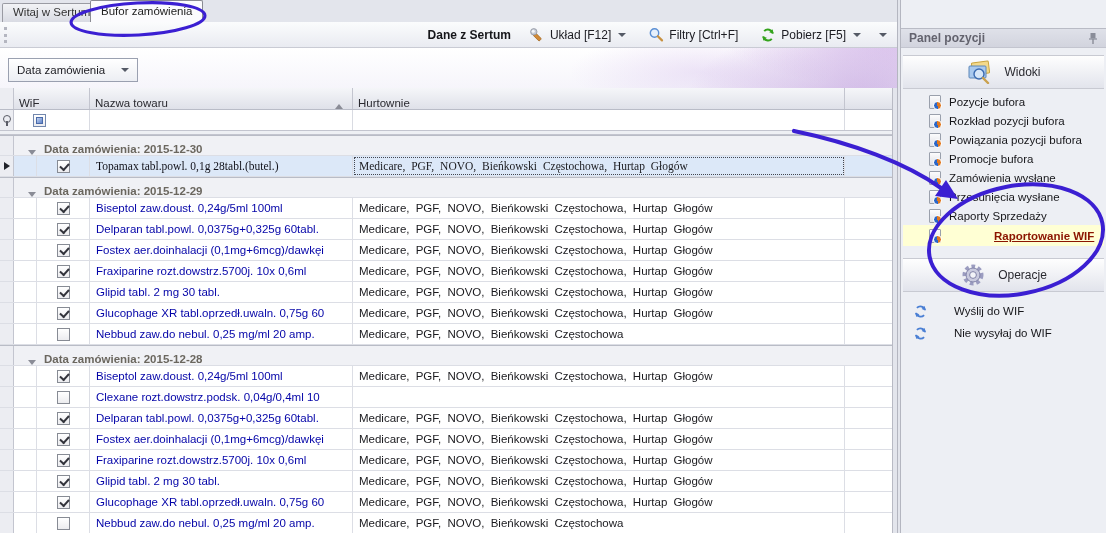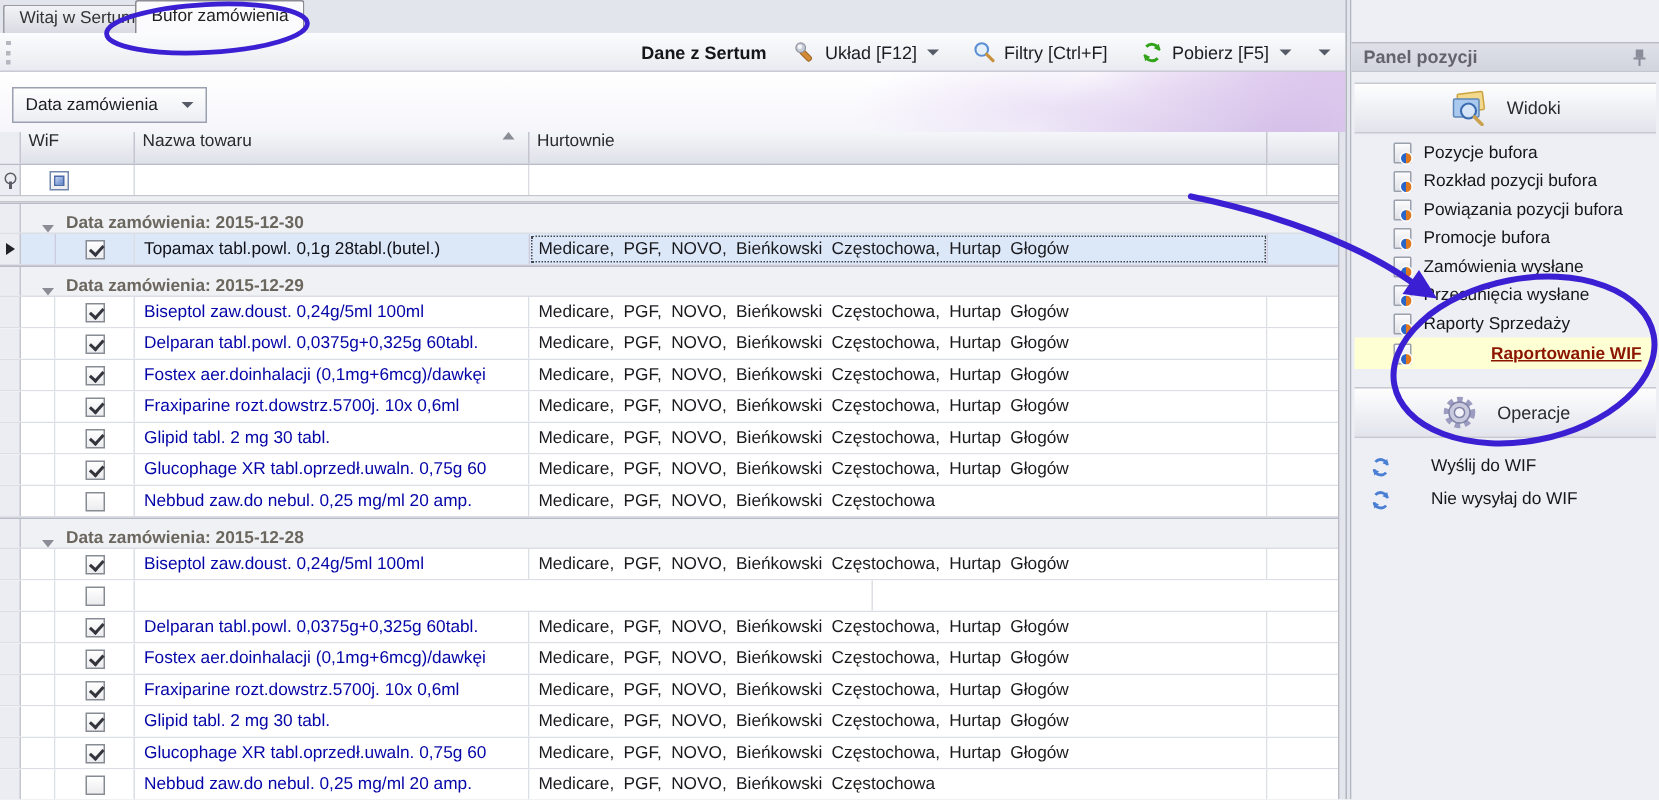--- a/index.html
+++ b/index.html
@@ -35,34 +35,34 @@
       radial-gradient(ellipse 200px 60px at 78% 60%, rgba(210,185,235,0.35), rgba(210,185,235,0) 65%),
       linear-gradient(#ffffff,#f6f5fb); }
   .groupby-btn { position:absolute; left:8px; top:10px; height:24px; min-width:114px;
     background:linear-gradient(#ffffff,#eceef3); border:1px solid #9aa0b0;
     display:flex; align-items:center; gap:14px; padding:0 8px; color:#1c1c22; }
 
   
   .grid { position:absolute; left:0; top:88px; width:893px; height:445px; background:#fff; border-right:1px solid #b8bac4; overflow:hidden; }
   .grow { display:flex; width:100%; }
   .hdr { height:22px; background:linear-gradient(#f5f6f9,#dfe1e9); border-bottom:1px solid #b9bcc7; }
-  .hcell { display:flex; align-items:flex-start; padding:0 5px; border-right:1px solid #c3c5cf; color:#2a2a30; }
+  .hcell { display:flex; align-items:flex-end; padding:0 5px; border-right:1px solid #c3c5cf; color:#2a2a30; }
   .frow { height:21px; background:#fff; border-bottom:1px solid #c3c5cf; }
   .fcell { display:flex; align-items:center; border-right:1px solid #d9dbe2; background:#fff; }
   .divband { height:4px; background:#eef0f4; border-bottom:1px solid #c3c5cf; }
   .w-gut { width:14px; flex:none; }
   .w-wif { width:76px; flex:none; }
   .w-ind { width:23px; flex:none; }
   .w-wif2 { width:53px; flex:none; }
   .w-name { width:263px; flex:none; }
   .w-hurt { width:492px; flex:none; }
   .w-extra { flex:1; border-right:none !important; }
   .gutcell { background:#ecedf2; border-right:1px solid #c3c5cf; display:flex; align-items:center; justify-content:center; }
   .grow.datarow { height:21px; background:#fff; border-bottom:1px solid #dcdee5; }
-  .grow.datarow.selected { background:#4c1d95; }
+  .grow.datarow.selected { background:#4c1d95;font-family:Liberation Serif, serif; }
   .grow.datarow.selected .dcell { background:#dce8f8; }
   .dcell { display:flex; align-items:center; padding:0 6px; border-right:1px solid #dcdee5; background:#fff; overflow:hidden; white-space:nowrap; }
   .dcell.cbcell { justify-content:center; padding:0; }
   .name-text { color:#0404a8; }
   .selected .name-text { color:#101018; }
   .hurt-text { color:#1a1a1e; word-spacing:3px; }
   .focuscell { outline:1px dotted #44464e; outline-offset:-2px; }
   .grow.grouprow { height:21px; background:#f0f1f5; border-top:1px solid #b9bcc6; border-bottom:1px solid #dcdee5; }
   .groupband { flex:1; display:flex; align-items:flex-end; gap:8px; padding-left:14px; }
   .group-label { font-weight:bold; color:#6b675f; }
@@ -349,20 +349,23 @@
             <span class="hurt-text">Medicare, PGF, NOVO, Bieńkowski Częstochowa, Hurtap Głogów</span>
           </div>
           <div class="dcell w-extra"></div>
         </div>
         <div class="grow datarow">
           <div class="gutcell w-gut"></div>
           <div class="dcell w-ind"></div>
           <div class="dcell w-wif2 cbcell">
             <span class="cb"></span>
           </div>
+          <div class="dcell w-name">
+            <span class="name-text">Clexane rozt.dowstrz.podsk. 0,04g/0,4ml 10</span>
+          </div>
           <div class="dcell w-hurt">
             <span class="hurt-text"></span>
           </div>
           <div class="dcell w-extra"></div>
         </div>
         <div class="grow datarow">
           <div class="gutcell w-gut"></div>
           <div class="dcell w-ind"></div>
           <div class="dcell w-wif2 cbcell">
             <span class="cb checked"></span>

